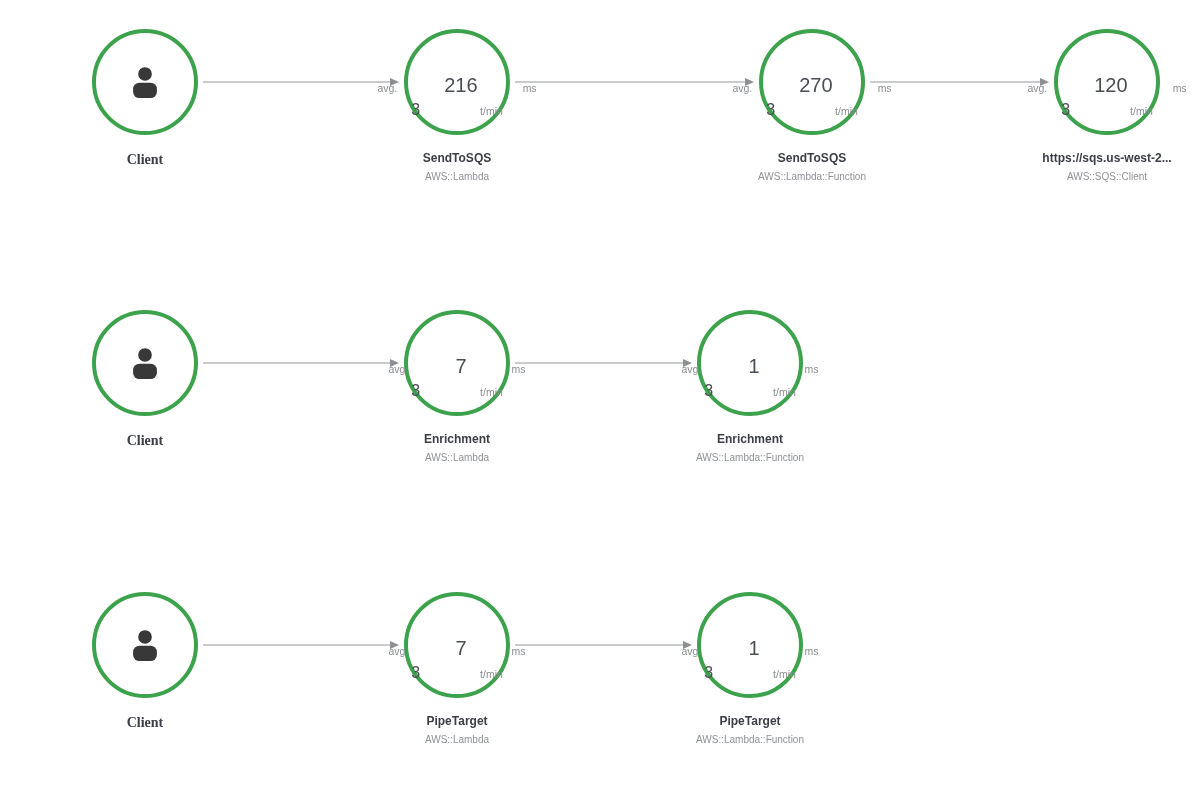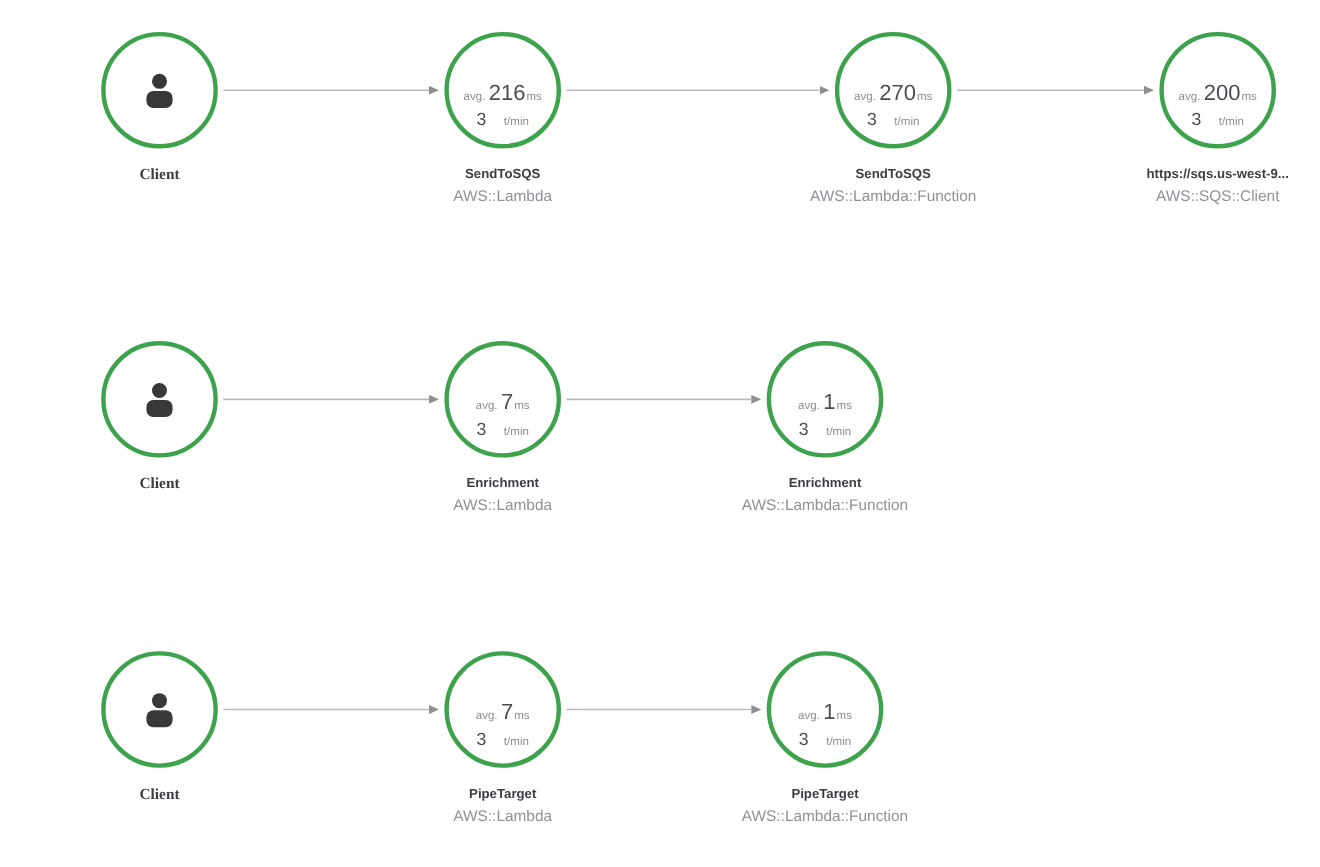--- a/index.html
+++ b/index.html
@@ -47,20 +47,21 @@
   .person {
     width: 42px;
     height: 42px;
     fill: #383838;
   }
   .metric-line {
     display: flex;
     align-items: baseline;
     white-space: nowrap;
     line-height: 1;
+    gap: 44px;
   }
   .m-big {
     font-size: 20px;
     color: #4a4d54;
     text-align: right;
   }
   .m-mid {
     font-size: 16px;
     color: #4a4d54;
   }
@@ -79,21 +80,21 @@
     text-align: center;
     line-height: 1.15;
     white-space: nowrap;
   }
   .client-name {
     font-size: 14px;
     font-family: Liberation Serif, serif;
   }
   .node-type {
     margin-top: 5px;
-    font-size: 14px;
+    font-size: 10px;
     color: #8e9196;
     text-align: center;
     line-height: 1.1;
     white-space: nowrap;
   }
 </style>
 </head>
 <body>
 
 <div class="canvas">
@@ -155,29 +156,29 @@
       </div>
     </div>
     <div class="node-name">SendToSQS</div>
     <div class="node-type">AWS::Lambda::Function</div>
   </div>
 
   <div class="node" style="left:1107px; top:29px">
     <div class="circle">
       <div class="metric-line m1">
         <span class="m-small">avg.</span>
-        <span class="m-big">200</span>
-        <span class="m-small">ms</span>
-      </div>
-      <div class="metric-line m2">
-        <span class="m-mid">3</span>
-        <span class="m-small">t/min</span>
-      </div>
-    </div>
-    <div class="node-name">https://sqs.us-west-9...</div>
+        <span class="m-big">120</span>
+        <span class="m-small">ms</span>
+      </div>
+      <div class="metric-line m2">
+        <span class="m-mid">3</span>
+        <span class="m-small">t/min</span>
+      </div>
+    </div>
+    <div class="node-name">https://sqs.us-west-2...</div>
     <div class="node-type">AWS::SQS::Client</div>
   </div>
 
   <div class="node" style="left:145px; top:310px">
     <div class="circle">
       <svg class="person" viewBox="0 0 24 24">
         <circle cx="12" cy="7.4" r="3.9"></circle>
         <rect x="5.2" y="12.4" width="13.6" height="8.8" rx="3.6"></rect>
       </svg>
     </div>

